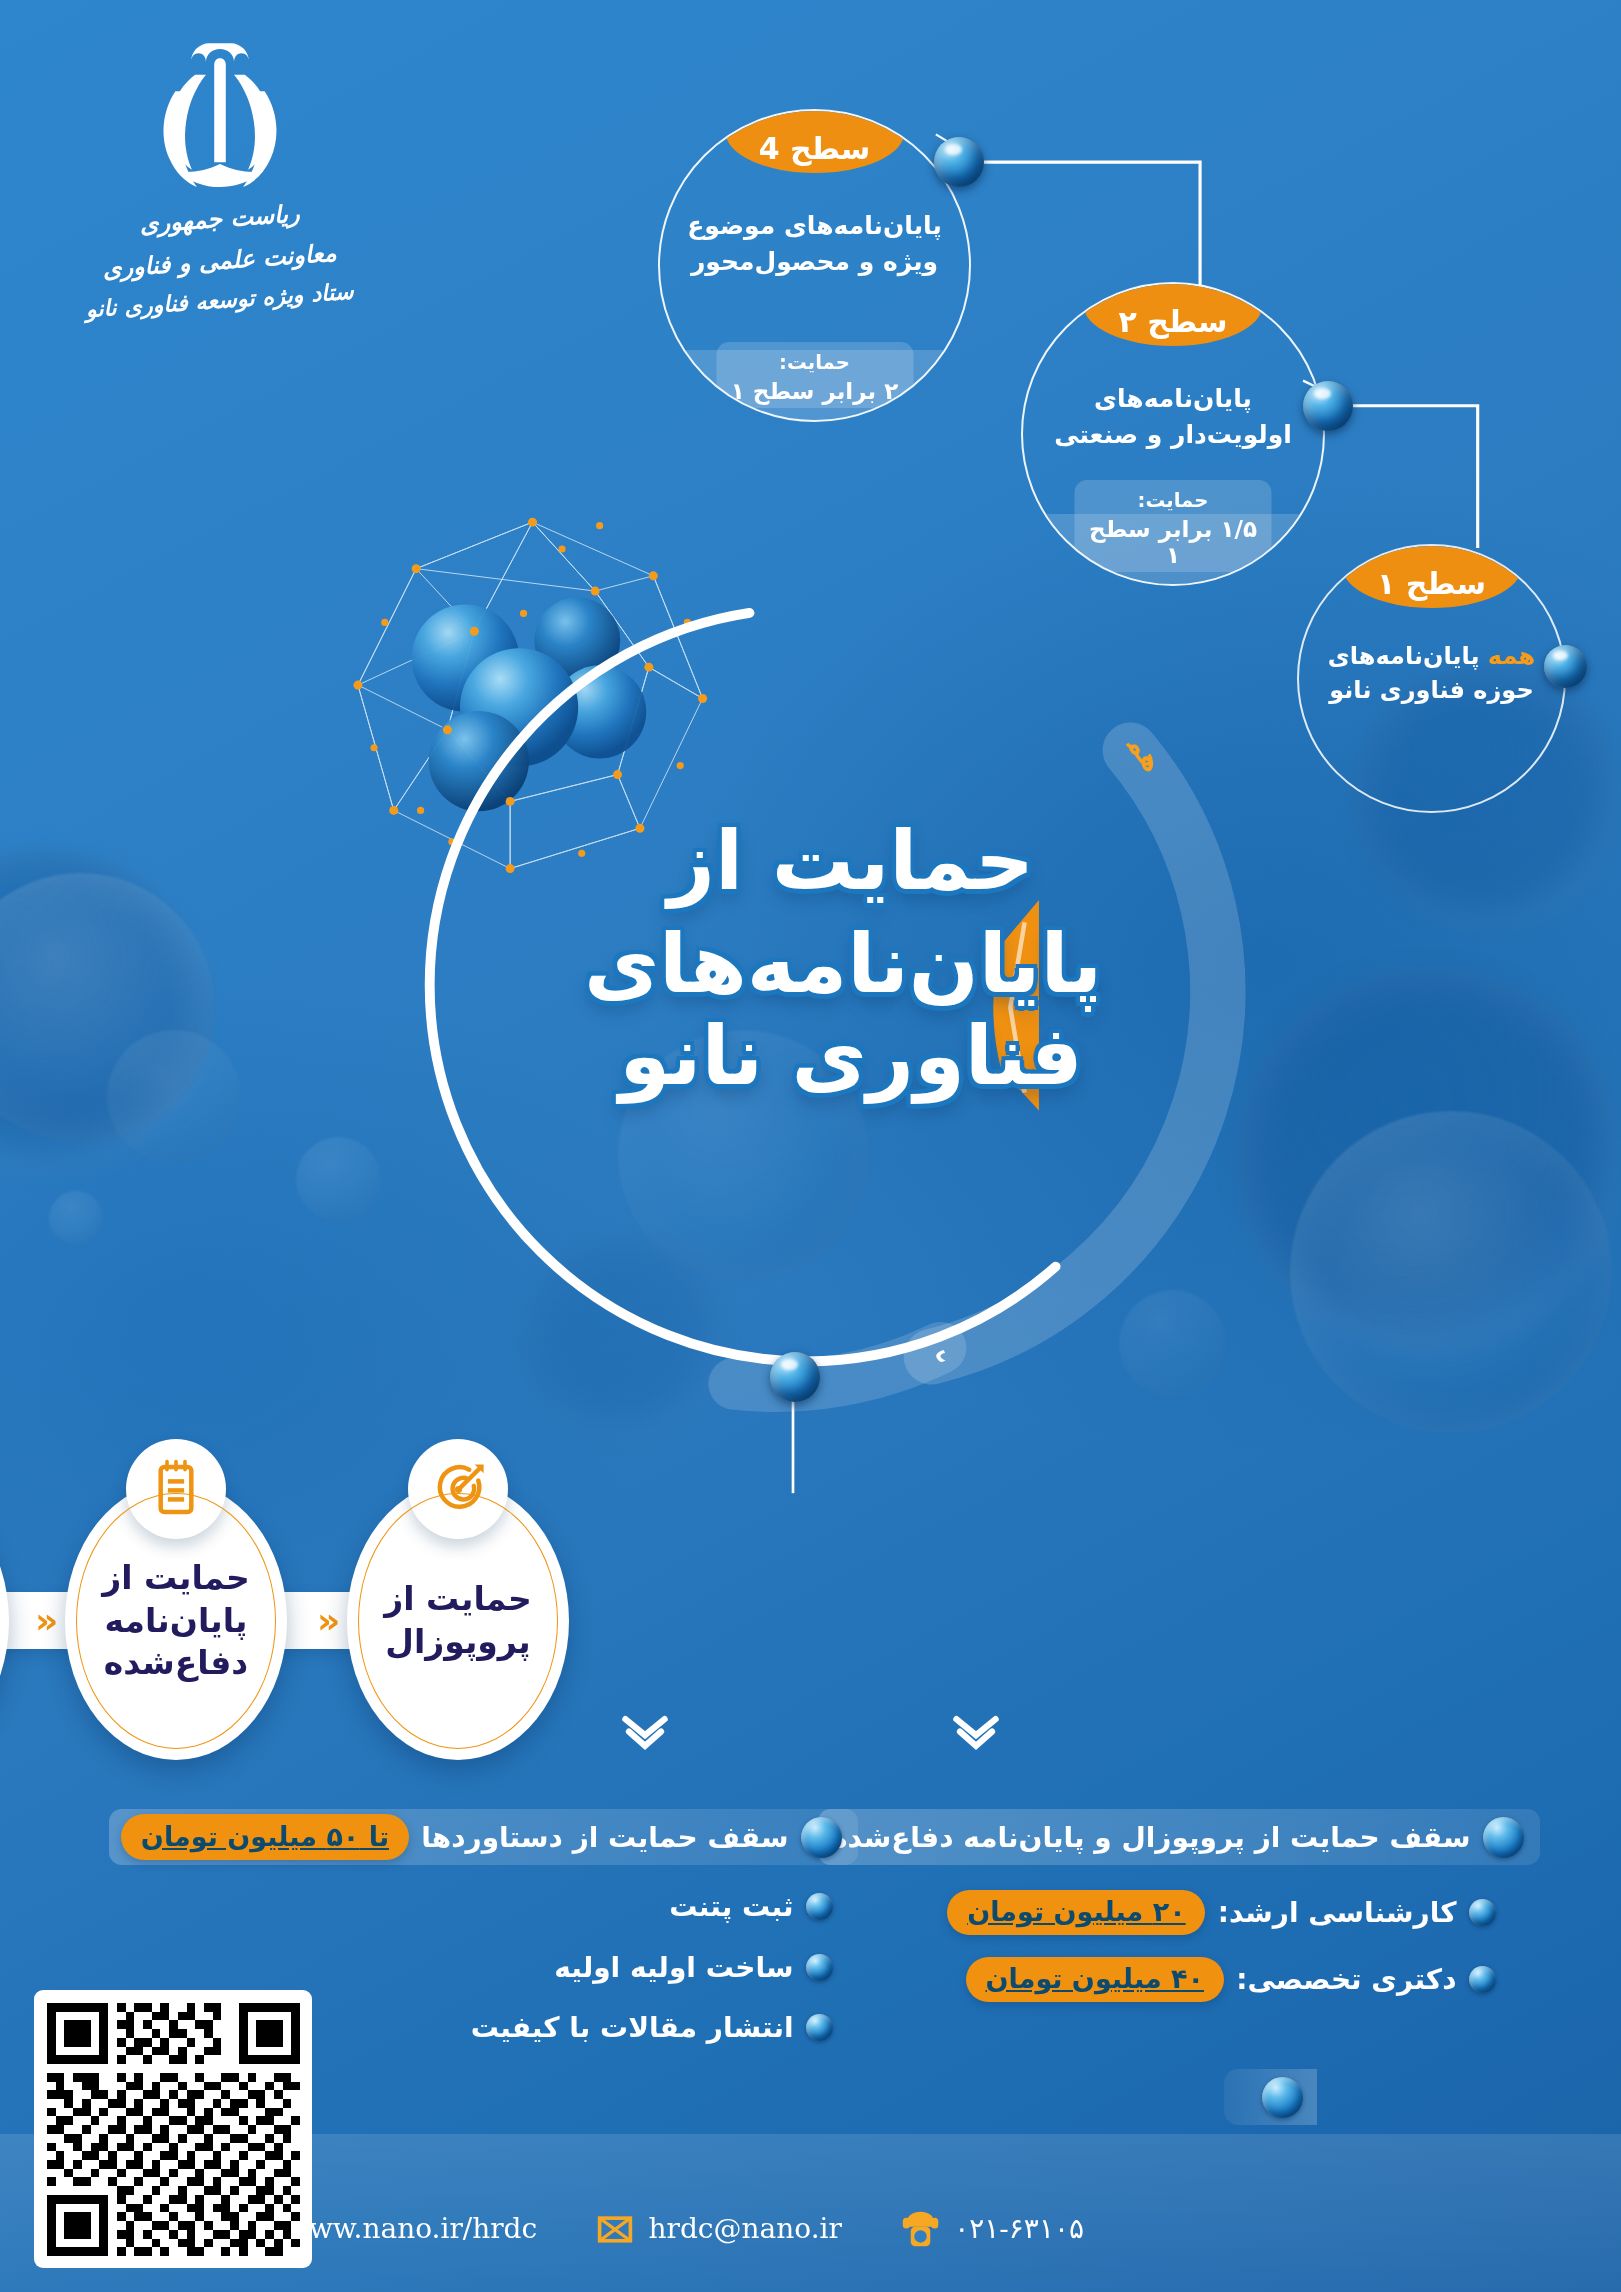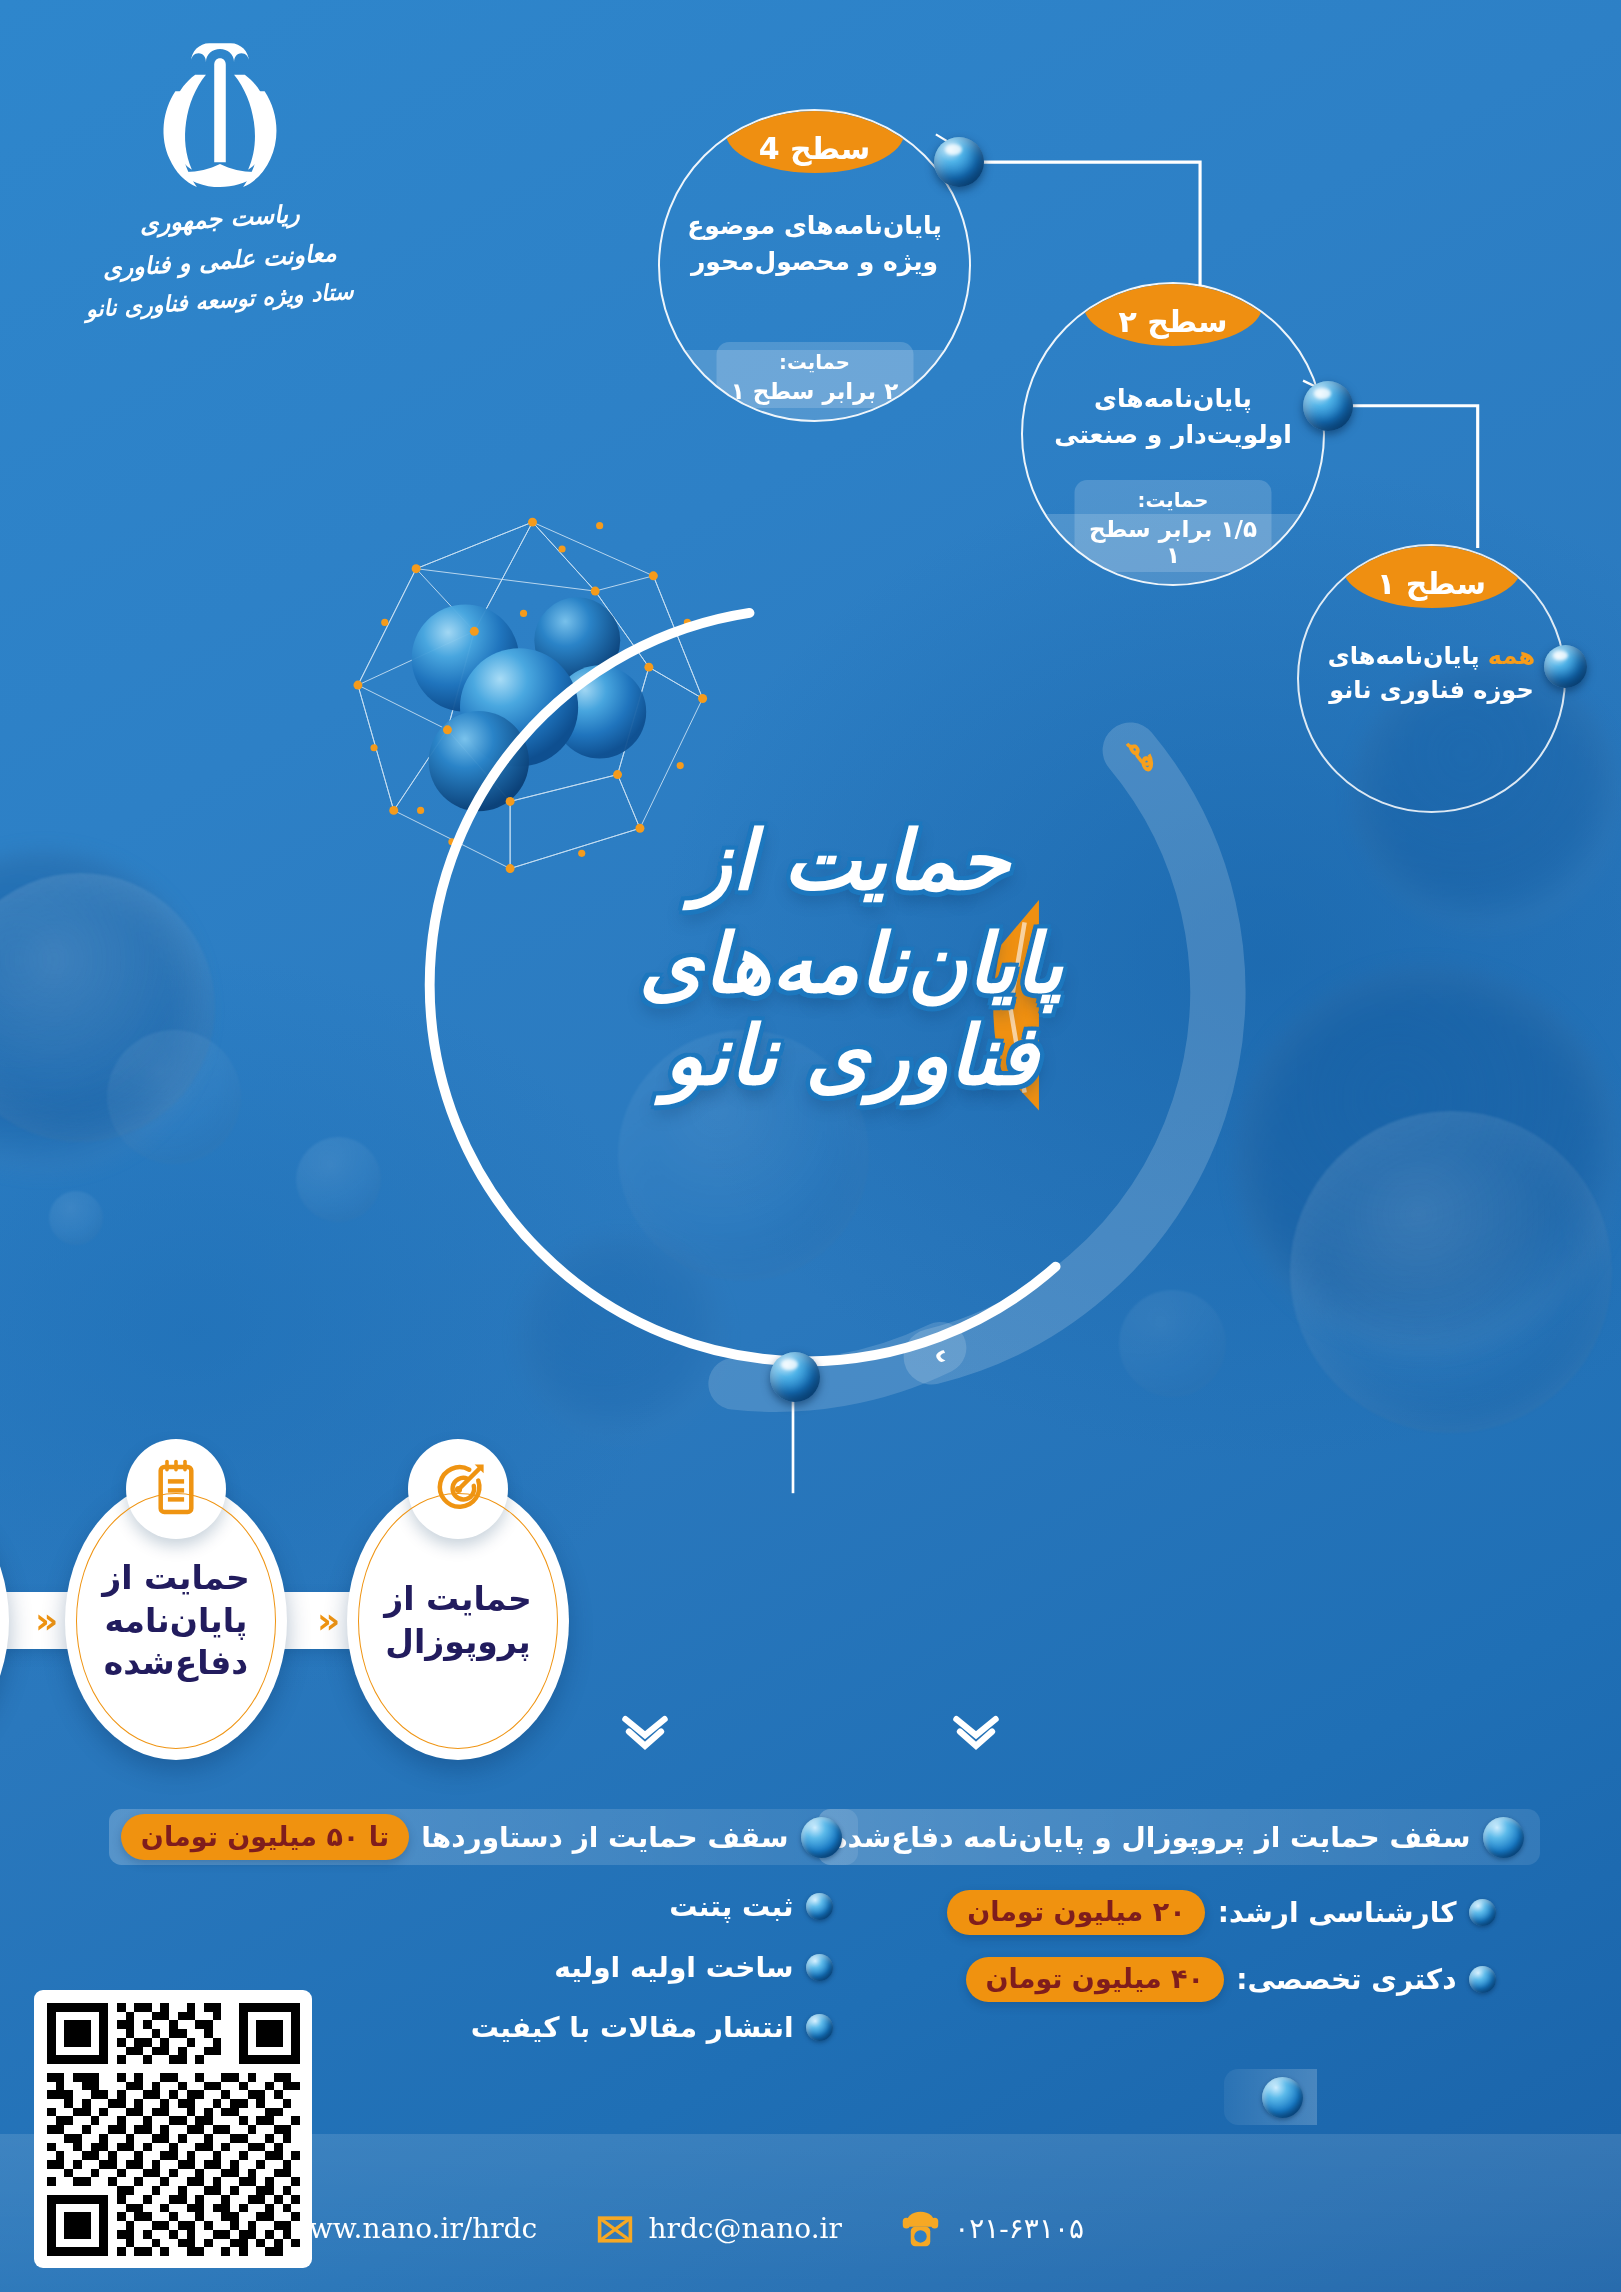--- a/index.html
+++ b/index.html
@@ -113,21 +113,21 @@
   #node-center { left: 770px; top: 1352px; }
 
   #connectors { position: absolute; inset: 0; pointer-events: none; }
 
   
   #molecule { position: absolute; left: 331px; top: 506px; width: 403px; height: 376px; }
 
   
   #main-title {
     position: absolute; right: 519px; top: 819px; width: 502px;
-    text-align: center; line-height: 1.02; font-style: italic;
+    text-align: center; line-height: 1.02;
   }
   #main-title div {
     color: #ffffff; font-weight: 700; letter-spacing: -0.9px;
     font-size: 82px;
     text-shadow:
        0 0 0 #1976bf,
       -4.5px 0 0 #1c77be, 4.5px 0 0 #1c77be, 0 -4.5px 0 #1c77be, 0 4.5px 0 #1c77be,
       -3.6px -3.6px 0 #1c77be, 3.6px -3.6px 0 #1c77be, -3.6px 3.6px 0 #1c77be, 3.6px 3.6px 0 #1c77be,
        0 9px 16px rgba(8,52,96,0.35);
   }
@@ -176,23 +176,24 @@
 
   
   .panel-head {
     position: absolute; height: 56px; display: flex; align-items: center;
     background: linear-gradient(90deg, rgba(255,255,255,0.22), rgba(255,255,255,0.10));
     border-radius: 12.5px;
     padding: 0 16px 0 12.5px; gap: 12.5px;
   }
   .panel-head .htext { color:#ffffff; font-size: 28px; font-weight: 700; white-space: nowrap; }
   .pill {
-    background: #f0920f; color: #7f1d1d; font-size: 27px; font-weight: 700;
+    background: #f0920f; color: #0c4a6e; font-size: 27px; font-weight: 700;
     border-radius: 27px; padding: 6.3px 19.7px 8px; white-space: nowrap;
     box-shadow: 0 3.6px 9px rgba(8,48,92,0.25);
+    text-decoration: underline;
   }
   .bullet-row {
     position: absolute; display: flex; align-items: center; gap: 12.5px;
     direction: rtl;
   }
   .bullet-row .btext { color:#ffffff; font-size: 28px; font-weight: 700; white-space: nowrap; }
   .orb {
     width: 27px; height: 27px; border-radius: 50%; flex: 0 0 auto;
     background: radial-gradient(circle at 34% 26%, #cfeeff 0%, #5cbaea 26%, #1778c3 60%, #0b4f8f 88%, #083c6f 100%);
     box-shadow: inset -2.7px -3.6px 6.3px rgba(4,45,85,0.55), inset 2.7px 3.6px 5.4px rgba(255,255,255,0.45),

